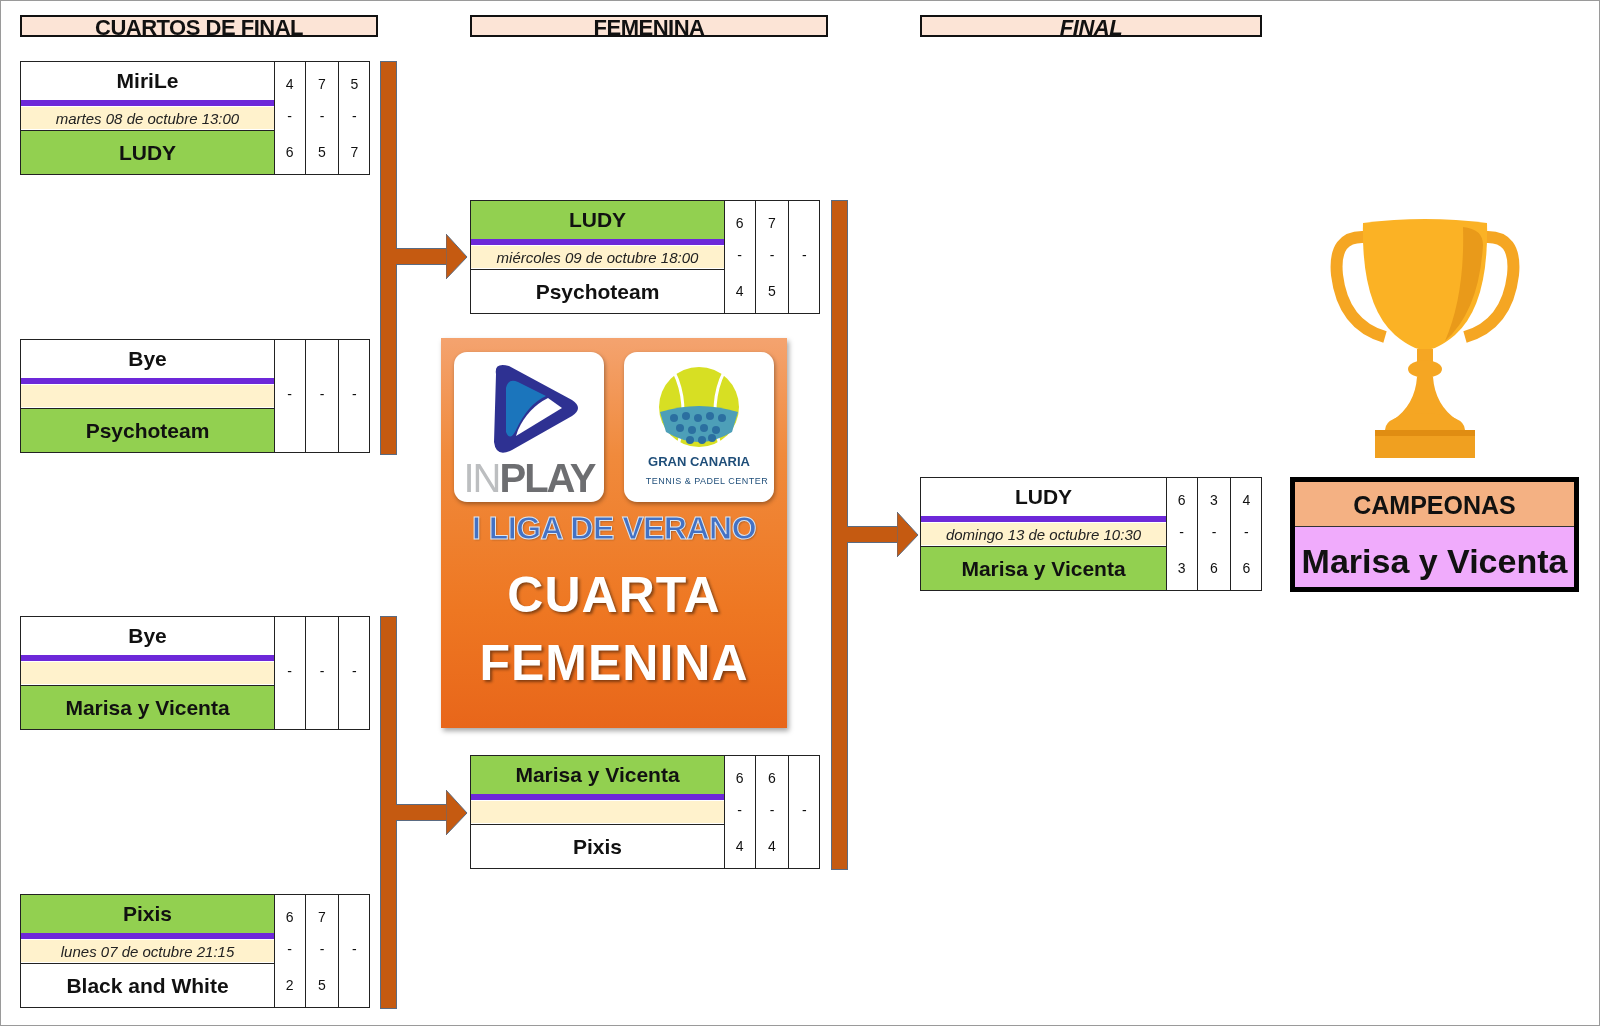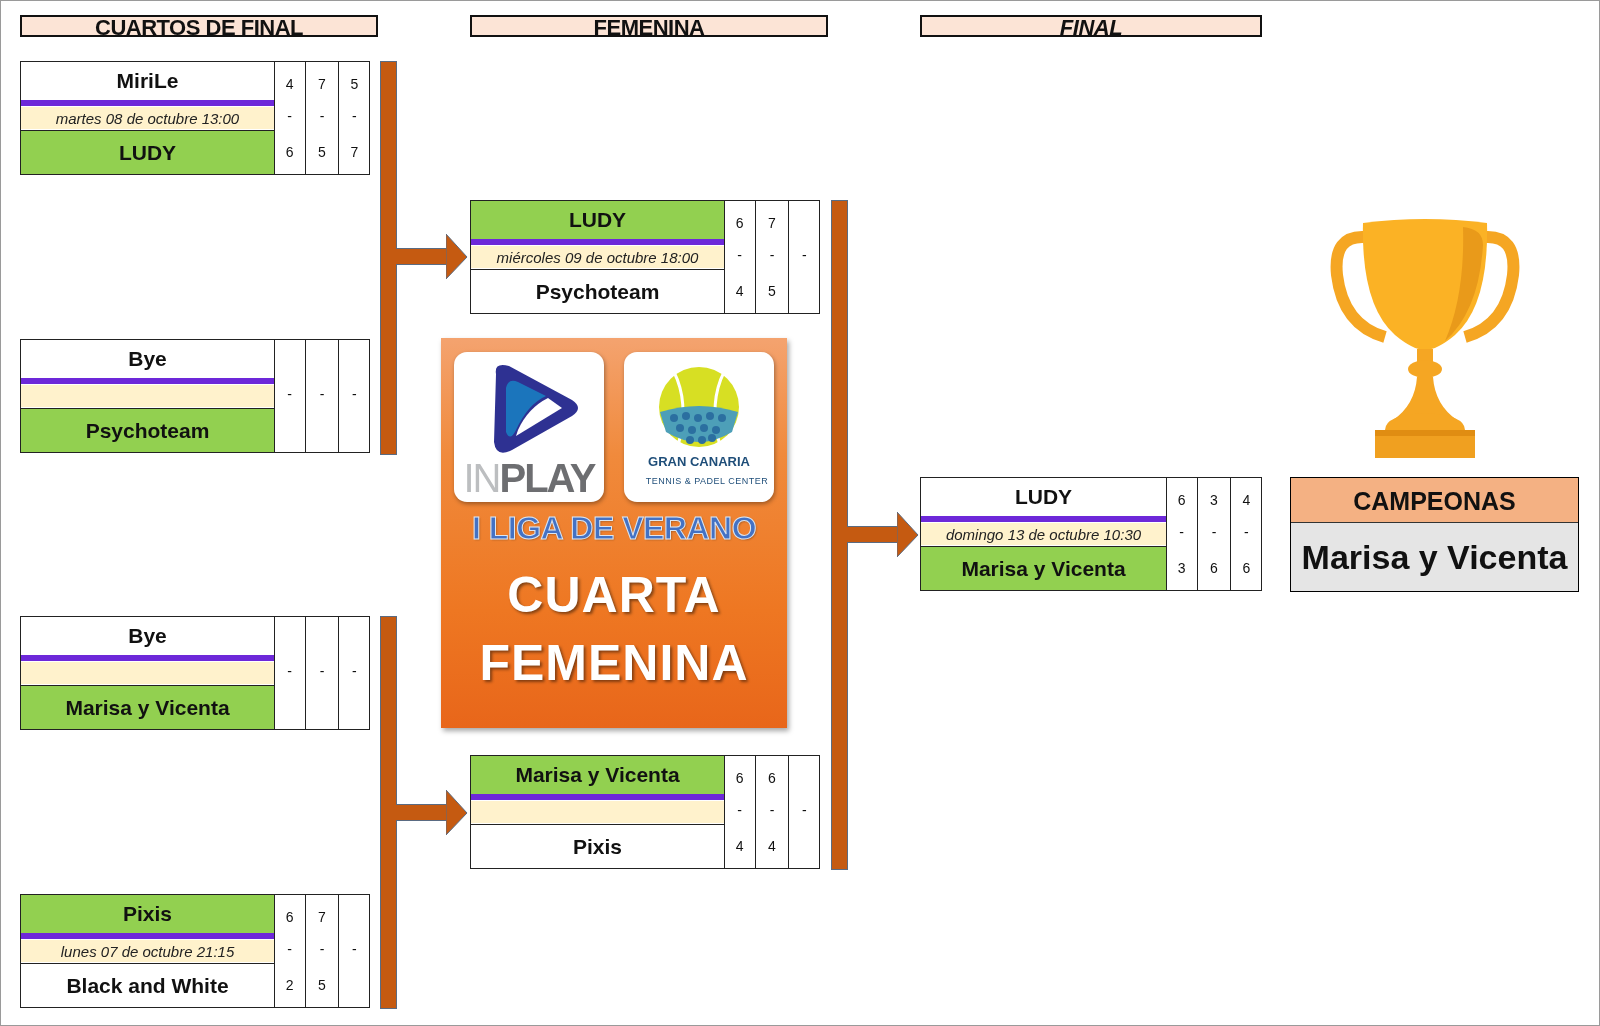--- a/index.html
+++ b/index.html
@@ -32,21 +32,21 @@
     position:absolute; left:441px; top:338px; width:346px; height:390px;
     background:linear-gradient(180deg,#f4a36f 0%,#f08a3c 30%,#ee7722 70%,#e8661a 100%);
     box-shadow:2px 3px 5px rgba(0,0,0,0.35);
   }
   .logo-card { position:absolute; top:14px; width:150px; height:150px; background:#fff; border-radius:13px;
                box-shadow:1px 2px 4px rgba(0,0,0,0.35); overflow:hidden; }
   .liga { position:absolute; left:0; right:0; top:172px; text-align:center; font-weight:bold; font-size:32px;
           color:#4472c4; -webkit-text-stroke:1px #dce6f2; letter-spacing:-0.5px; text-shadow:1px 1px 2px rgba(0,0,0,0.3); }
   .cat { position:absolute; left:0; right:0; text-align:center; font-weight:bold; font-size:50px; color:#fff;
          text-shadow:2px 2px 3px rgba(0,0,0,0.45); letter-spacing:1px; }
-  .champ { position:absolute; left:1290px; top:477px; width:289px; height:115px; border:1px solid #000000; box-sizing:border-box; background:#e5e5e5; }
+  .champ { position:absolute; left:1290px; top:477px; width:289px; height:115px; border:5px solid #000000; box-sizing:border-box; background:#f0abfc; }
   .champ .ch-title { height:44px; background:#f4b183; border-bottom:1px solid #333; text-align:center; font-weight:bold;
                      font-size:25px; line-height:46px; color:#111; }
   .champ .ch-name { text-align:center; font-weight:bold; font-size:34px; line-height:68px; color:#111; }
 </style>
 </head>
 <body>
 
 <div class="frame"></div>
 
 <div class="round-header" style="left:20px;top:15px;width:358px;">CUARTOS DE FINAL</div>

